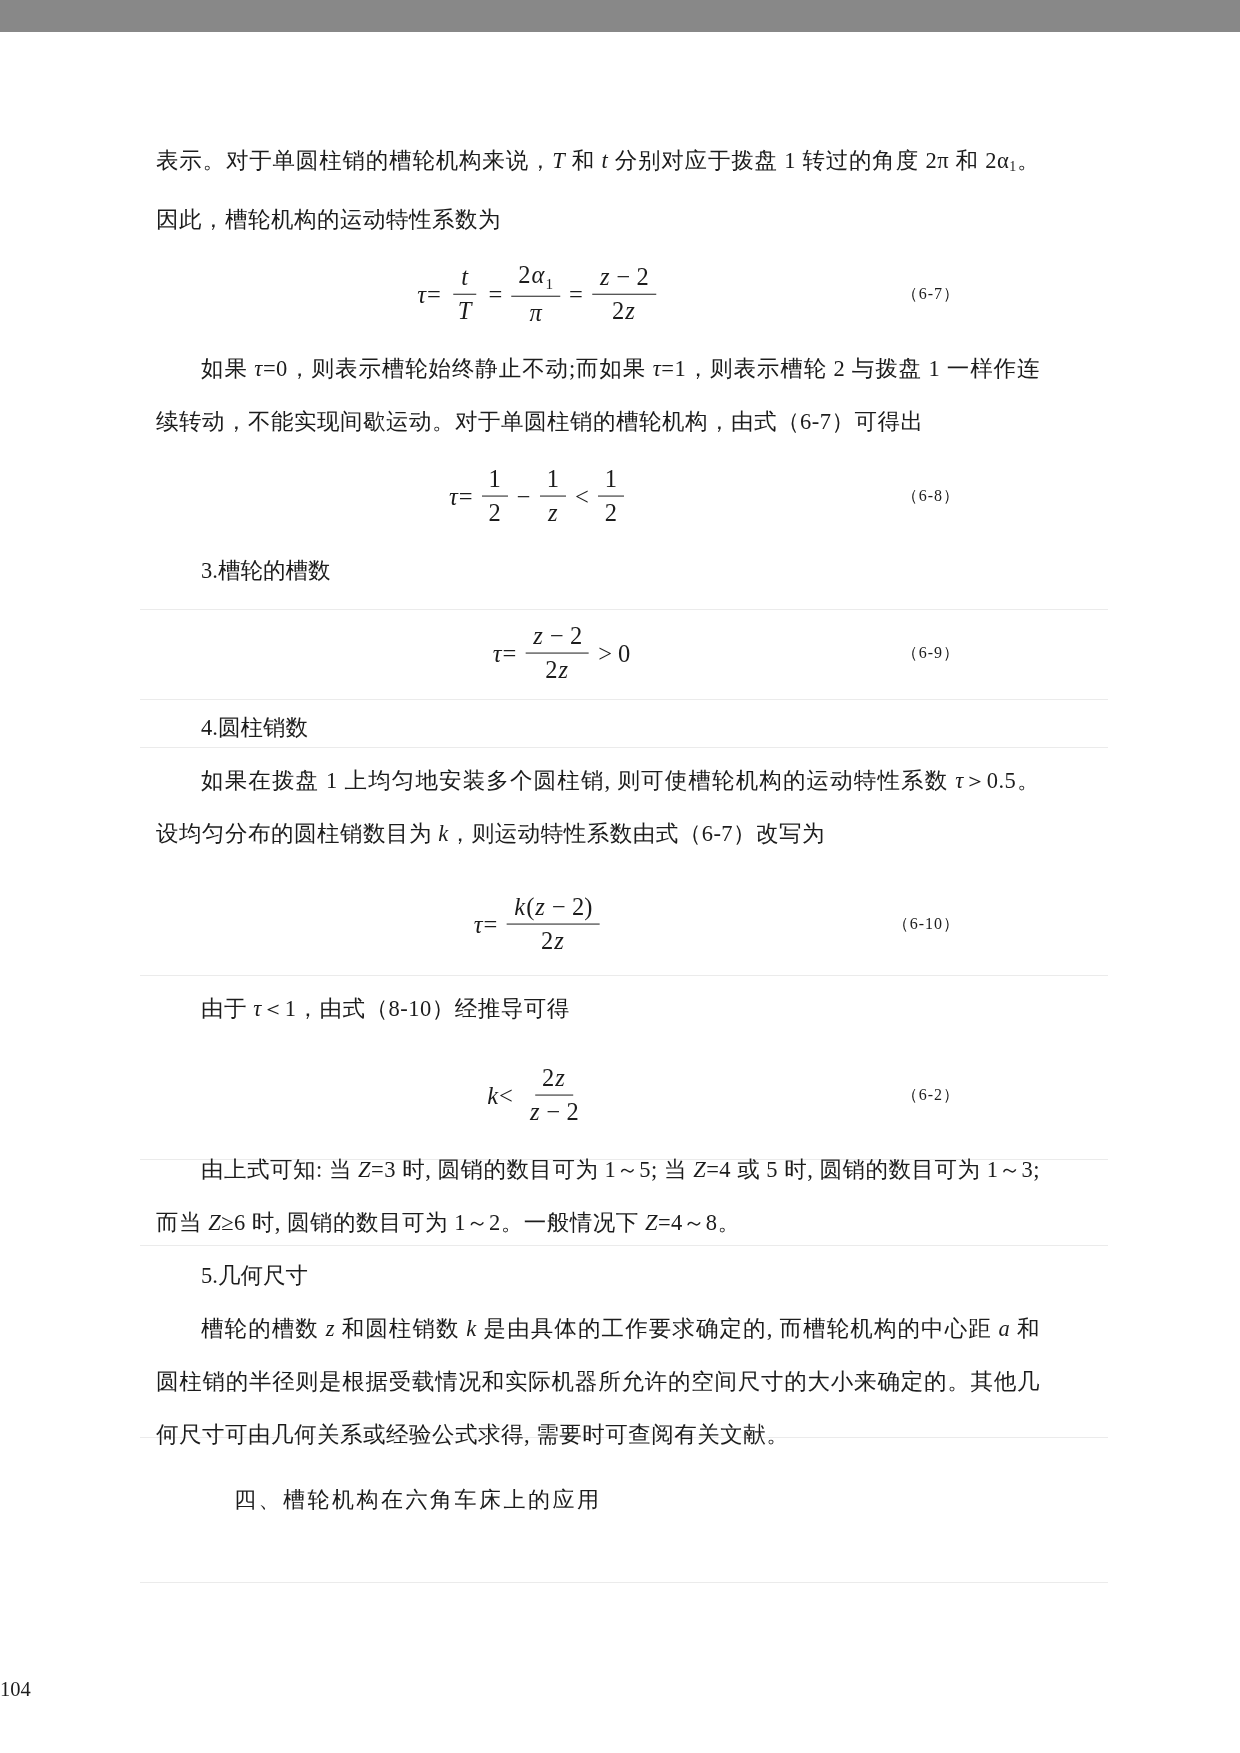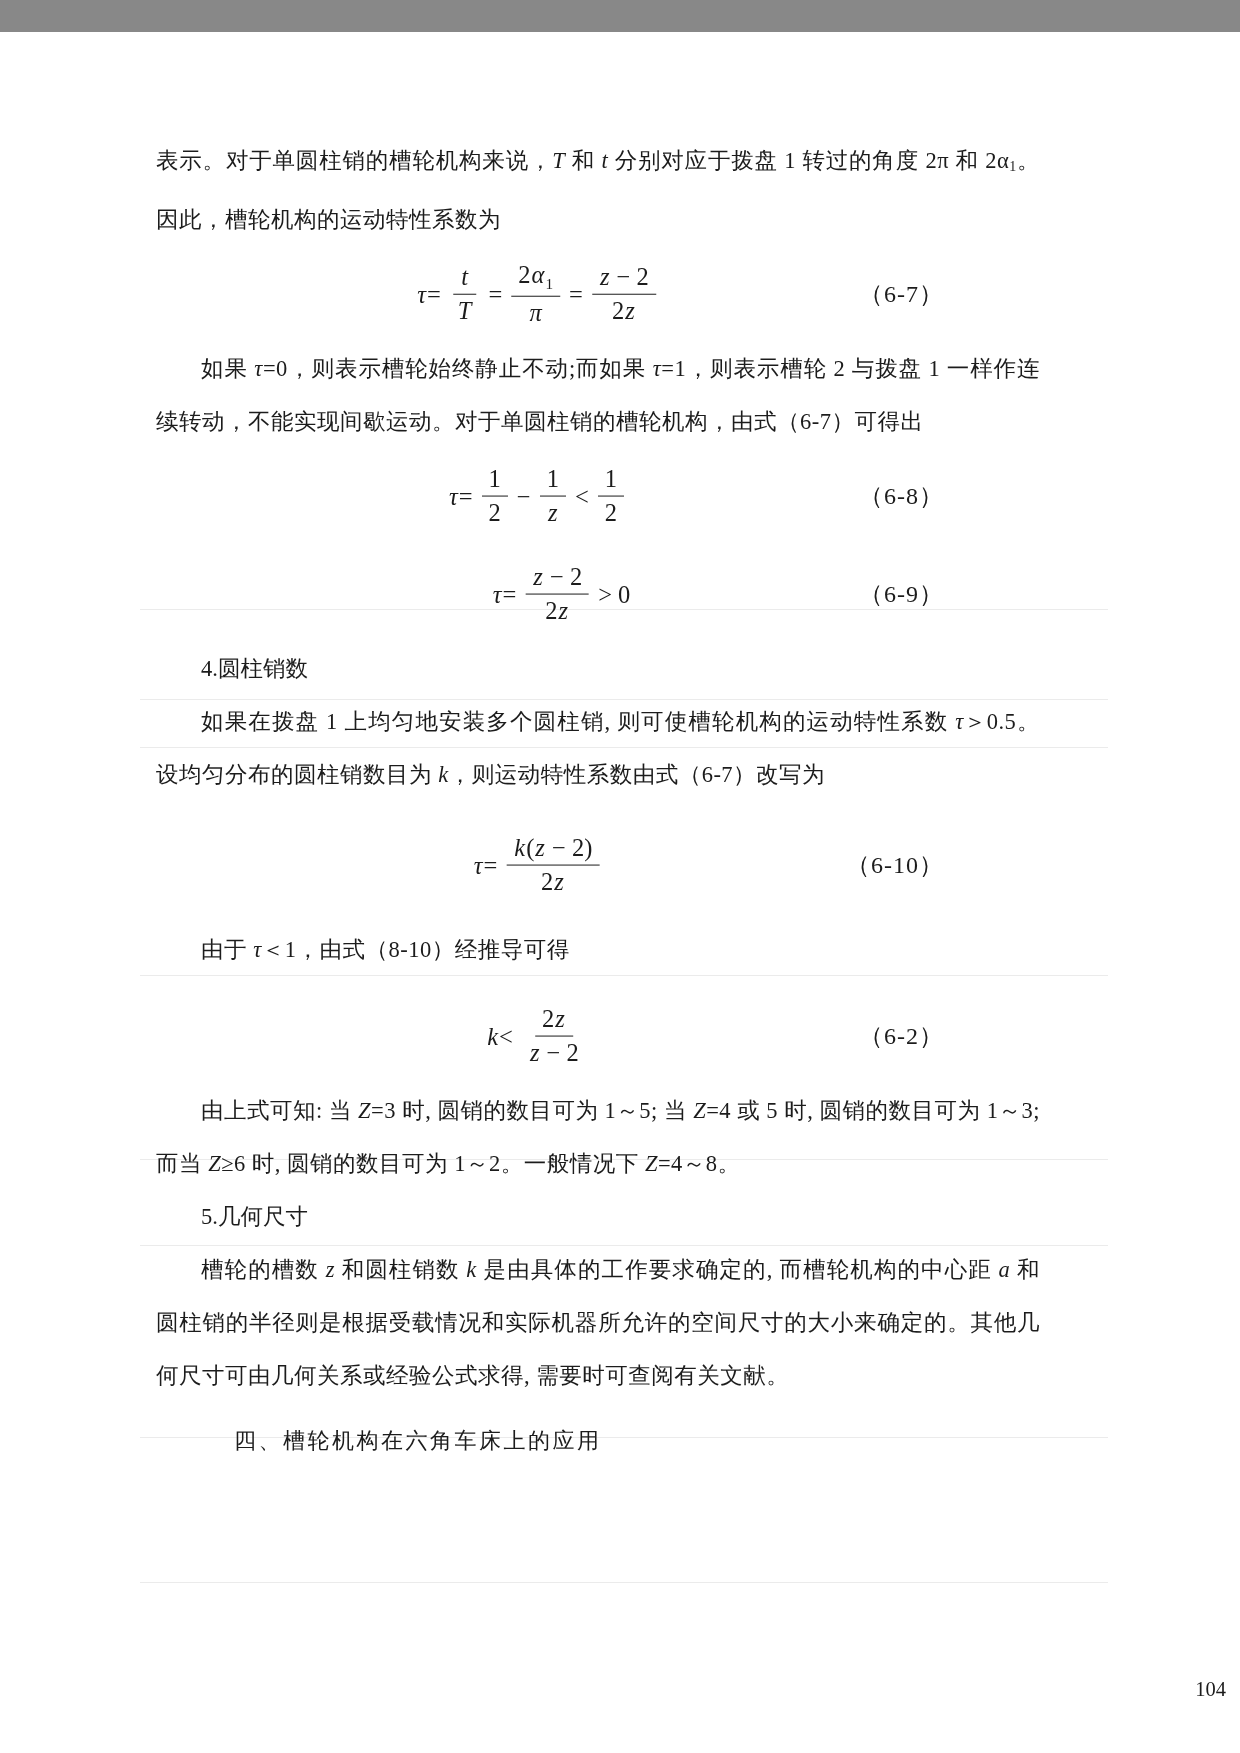--- a/index.html
+++ b/index.html
@@ -59,30 +59,29 @@
   .eq i{font-style:italic;padding:0 1px;}
   .mtext{display:inline-flex;align-items:center;}
   .frac{
     display:inline-flex;flex-direction:column;align-items:center;
     vertical-align:middle;
   }
   .frac .num{display:block;padding:1px 7px 3px 7px;line-height:1.1;border-bottom:1.7px solid #1c1c1c;}
   .frac .den{display:block;padding:3px 7px 1px 7px;line-height:1.1;}
   .eq-label{
     position:absolute;
-    right:96px;top:50%;
+    right:80px;top:50%;
     transform:translateY(-50%);
-    font-size:24px;
+    font-size:16px;
     letter-spacing:1px;
   }
   .pageno{
-    position:absolute;left:0;right:14px;top:1646px;
-    text-align:right;
+    position:absolute;left:0;right:4px;top:1646px;
+    text-align:left;
     font-size:20.5px;
-    padding-left:26px;
   }
   .scanline{
     position:absolute;left:140px;width:968px;height:1px;
     background:#ebebeb;
   }
   sub{font-size:0.62em;}
 </style>
 </head>
 <body>
 
@@ -138,20 +137,21 @@
           </span>
           <span class="mtext">&lt;</span>
           <span class="frac">
             <span class="num">1</span>
             <span class="den">2</span>
           </span>
         </span>
       <span class="eq-label">（6-8）</span>
     </div>
 
+    <p class="headline">3.槽轮的槽数</p>
 
 
     <div class="eq-row sp-a">
       <span class="eq" style="left:405px">
           <span class="mtext"><i>τ</i> =</span>
           <span class="frac">
             <span class="num"><i>z</i> − 2</span>
             <span class="den">2<i>z</i></span>
           </span>
           <span class="mtext">&gt; 0</span>

